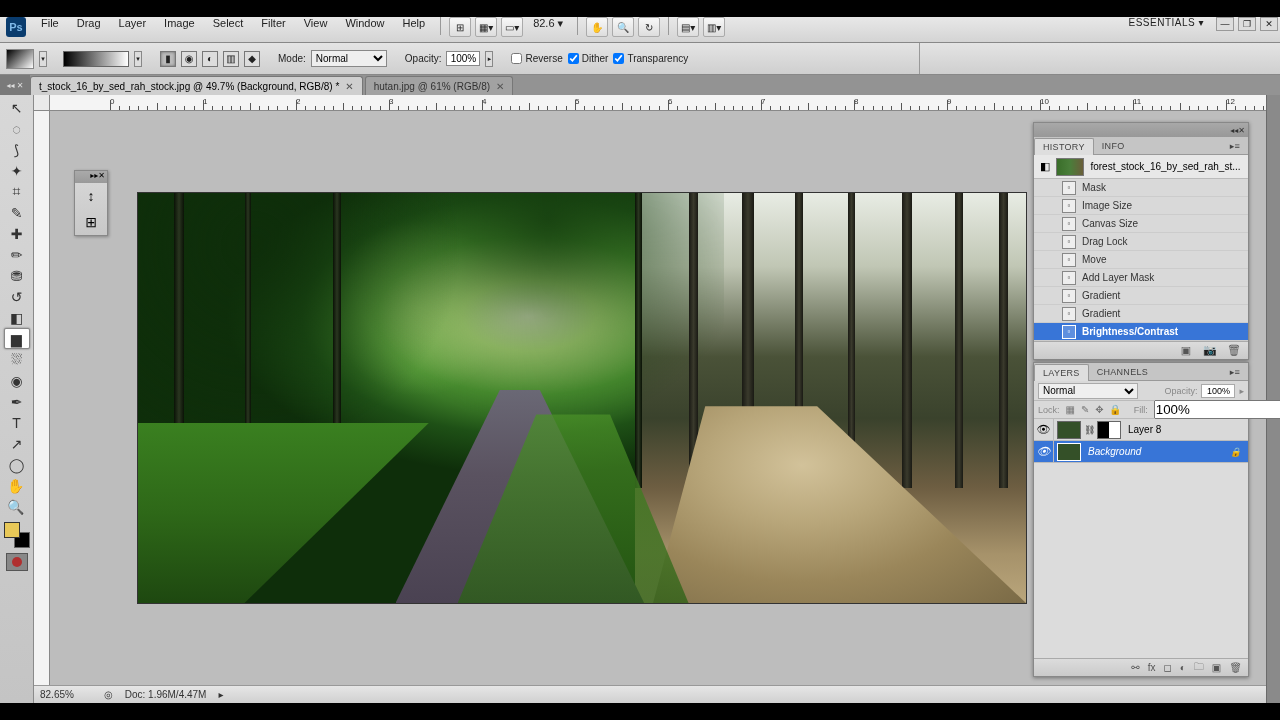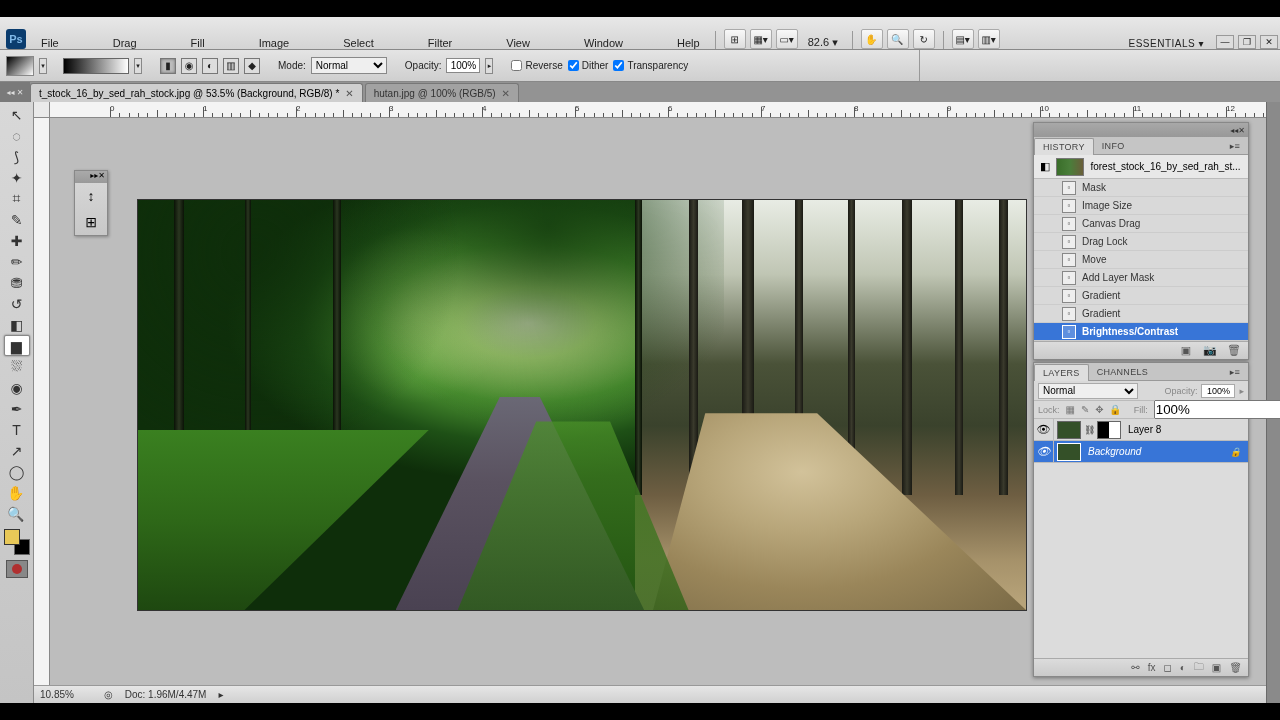--- a/index.html
+++ b/index.html
@@ -1,18 +1,18 @@
 <!DOCTYPE html>
 <html><head>
 <meta charset="utf-8">
 <style>
 * { box-sizing: border-box; margin: 0; padding: 0; font-family: "Segoe UI", Tahoma, sans-serif; }
 body { width: 1280px; height: 720px; background: #000; overflow: hidden; position: relative; }
 .app { position: absolute; top: 17px; left: 0; right:0; bottom:17px; background:#b8b8b8; display:flex; flex-direction:column; }
-.menubar { height: 33px; background: linear-gradient(#e8e8e8,#d4d4d4); border-bottom:1px solid #888; display:flex; align-items:flex-end; font-size:11px; color:#222; }
+.menubar { height: 26px; background: linear-gradient(#e8e8e8,#d4d4d4); border-bottom:1px solid #888; display:flex; align-items:flex-start; font-size:11px; color:#222; }
 .menubar .ps-icon { width:20px; height:20px; margin:0 6px; background:#0a3c6e; border-radius:3px; display:flex; align-items:center; justify-content:center; color:#7fb8e8; font-weight:bold; font-size:11px; }
 .menubar .mi { padding: 0 9px; cursor:default; }
 .menubar .sep { width:1px; height:18px; background:#999; margin:0 6px; }
 .menubar .iconbtn { width:22px; height:20px; border:1px solid #aaa; background:linear-gradient(#f8f8f8,#ddd); margin:0 2px; display:flex; align-items:center; justify-content:center; font-size:10px; border-radius:2px;}
 .menubar .zoom { padding:0 8px; }
 .menubar .spacer { flex:1; }
 .menubar .ess { padding:0 10px; font-size:10px; letter-spacing:0.5px; }
 .menubar .winbtn { width:18px; height:14px; margin:0 2px; border:1px solid #999; background:#ddd; font-size:9px; display:flex; align-items:center; justify-content:center;}
 
 .optbar { height: 32px; background: linear-gradient(#e4e4e4,#cfcfcf); border-bottom:1px solid #888; display:flex; align-items:center; font-size:10px; color:#222; padding:0 6px; gap:5px; position:relative;}
@@ -108,24 +108,24 @@
 .forest .canopy { position:absolute; left:0; top:0; width:66%; height:64%; background: radial-gradient(circle at 20% 20%, rgba(14,46,10,0.9) 0%, transparent 40%), radial-gradient(circle at 70% 10%, rgba(20,60,14,0.85) 0%, transparent 44%), radial-gradient(circle at 48% 44%, rgba(200,240,140,0.3) 0%, transparent 26%);}
 .foot2 { height:18px; background:linear-gradient(#dcdcdc,#cacaca); border-top:1px solid #aaa; display:flex; justify-content:flex-end; align-items:center; gap:8px; padding:0 6px; font-size:10px; color:#555;}
 </style>
 </head>
 <body>
 
 <div class="app">
 
   <div class="menubar">
     <div class="ps-icon">Ps</div>
-    <div id="menu-items" style="display: inline-flex; gap: 36px;">
+    <div id="menu-items" style="display: inline-flex;">
         <span class="mi">File</span>
         <span class="mi">Drag</span>
-        <span class="mi">Fill</span>
+        <span class="mi">Layer</span>
         <span class="mi">Image</span>
         <span class="mi">Select</span>
         <span class="mi">Filter</span>
         <span class="mi">View</span>
         <span class="mi">Window</span>
         <span class="mi">Help</span>
       </div>
     <div class="sep"></div>
     <div class="iconbtn">⊞</div>
     <div class="iconbtn">▦▾</div>
@@ -177,25 +177,25 @@
         <input type="checkbox" checked="" style="">
         <span>Transparency</span>
       </label>
     <div class="right-sep"></div>
   </div>
 
   <div class="tabbar">
     <div class="handle">◂◂ ✕</div>
     <div id="doc-tabs" style="display: inline-flex;">
         <div class="tab">
-          <span>t_stock_16_by_sed_rah_stock.jpg @ 53.5% (Background, RGB/8) *</span>
+          <span>t_stock_16_by_sed_rah_stock.jpg @ 49.7% (Background, RGB/8) *</span>
           <span class="x">✕</span>
         </div>
         <div class="tab inactive">
-          <span>hutan.jpg @ 100% (RGB/5)</span>
+          <span>hutan.jpg @ 61% (RGB/8)</span>
           <span class="x">✕</span>
         </div>
       </div>
   </div>
 
   <div class="workspace">
 
     <div class="toolcol">
       <div id="tools">
           <div class="tool">↖</div>
@@ -395,21 +395,21 @@
                 <div class="dirt"></div>
                 <div class="road"></div>
                 <div class="grass-m"></div>
                 <div class="grass-l"></div>
               </div>
             </div>
           </div>
         </div>
       </div>
       <div class="statusbar">
-        <span class="zv">10.85%</span>
+        <span class="zv">82.65%</span>
         <span>◎</span>
         <span>Doc: 1.96M/4.47M</span>
         <span>▸</span>
       </div>
     </div>
 
     <div class="dock-strip"></div>
   </div>
 </div>
 
@@ -444,21 +444,21 @@
         <div class="hist-row">
           <div class="hicon">▫</div>
           <span>Mask</span>
         </div>
         <div class="hist-row">
           <div class="hicon">▫</div>
           <span>Image Size</span>
         </div>
         <div class="hist-row">
           <div class="hicon">▫</div>
-          <span>Canvas Drag</span>
+          <span>Canvas Size</span>
         </div>
         <div class="hist-row">
           <div class="hicon">▫</div>
           <span>Drag Lock</span>
         </div>
         <div class="hist-row">
           <div class="hicon">▫</div>
           <span>Move</span>
         </div>
         <div class="hist-row">

